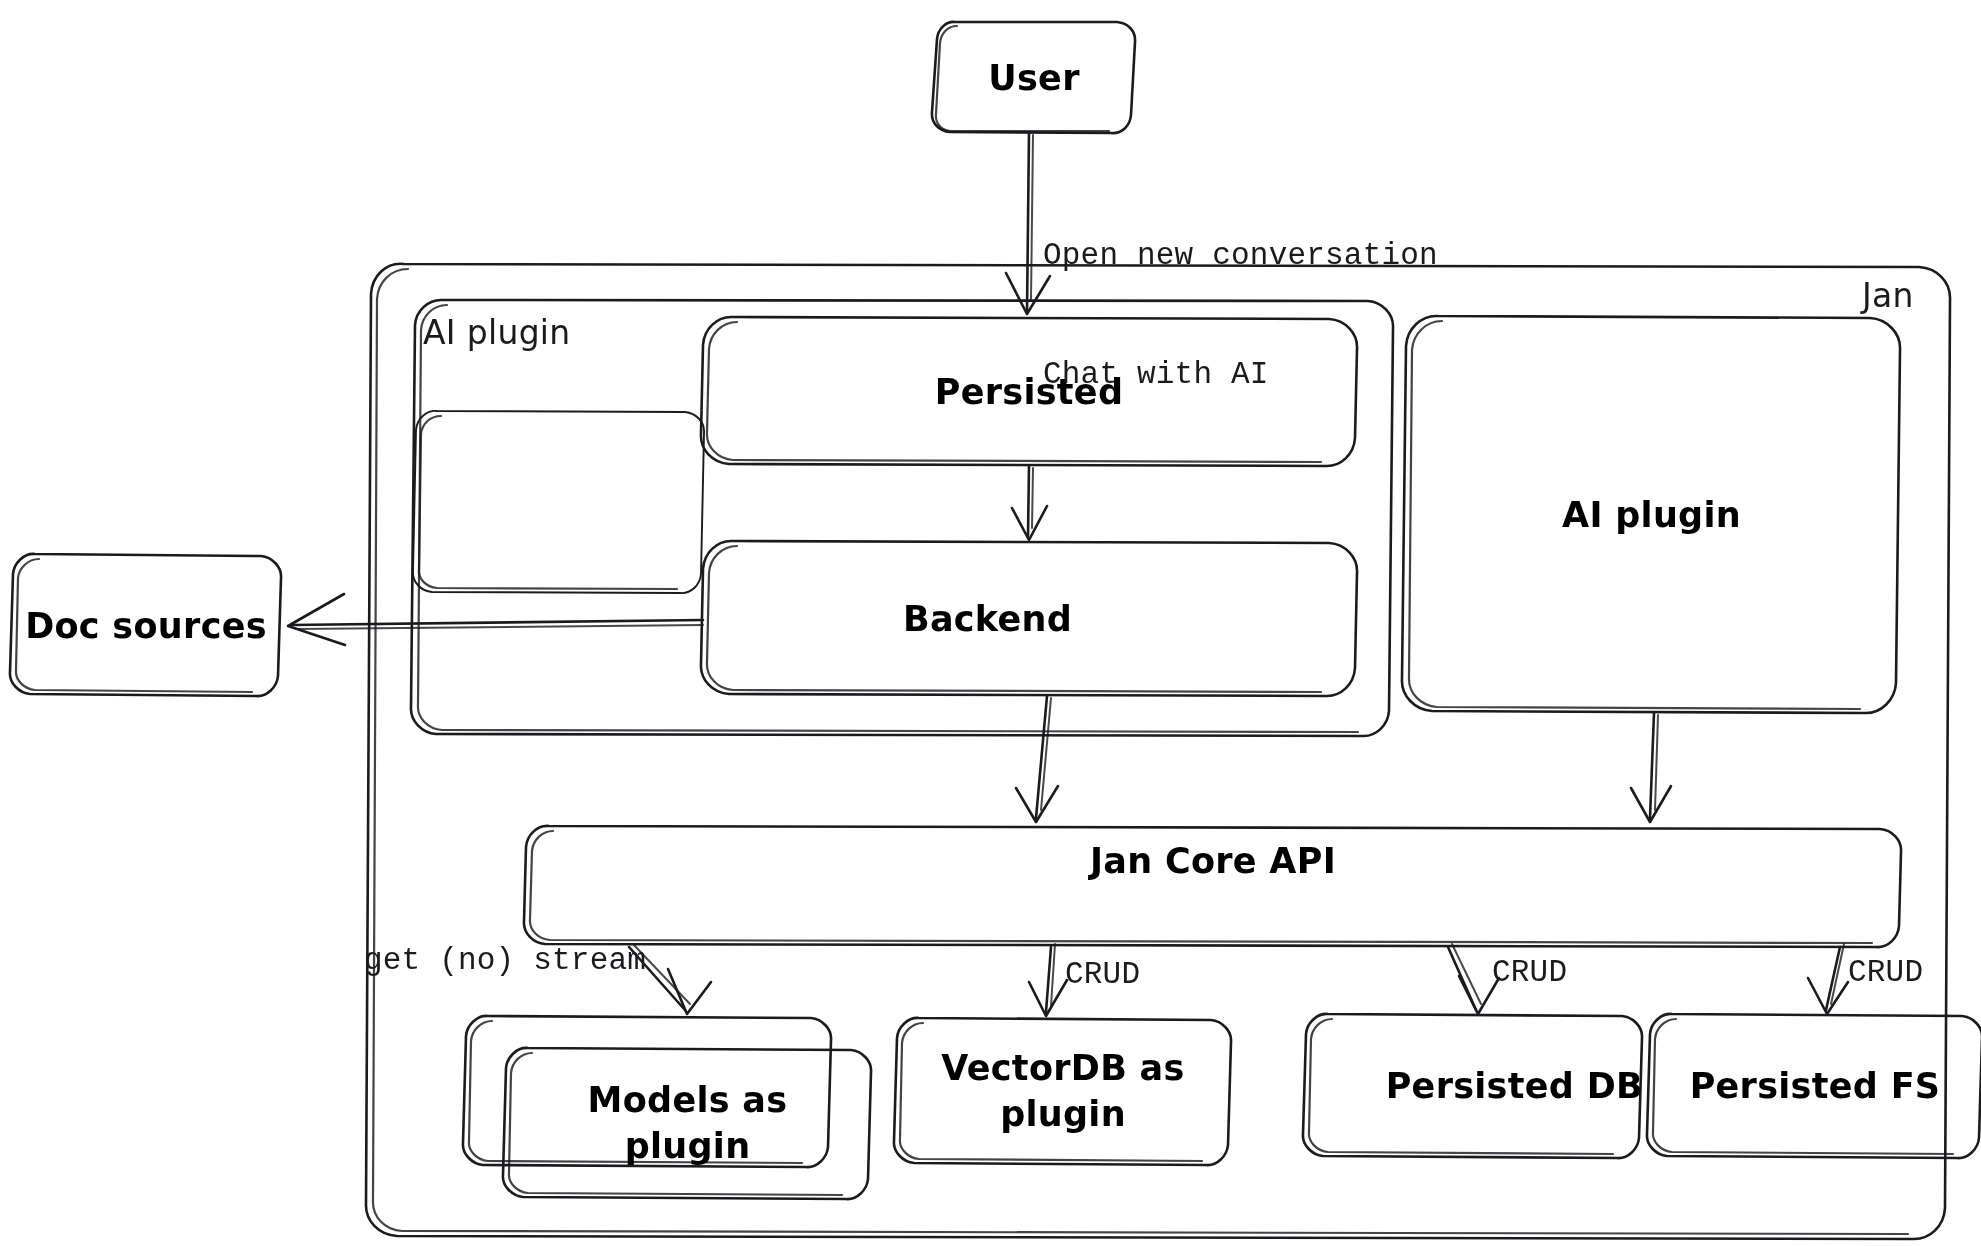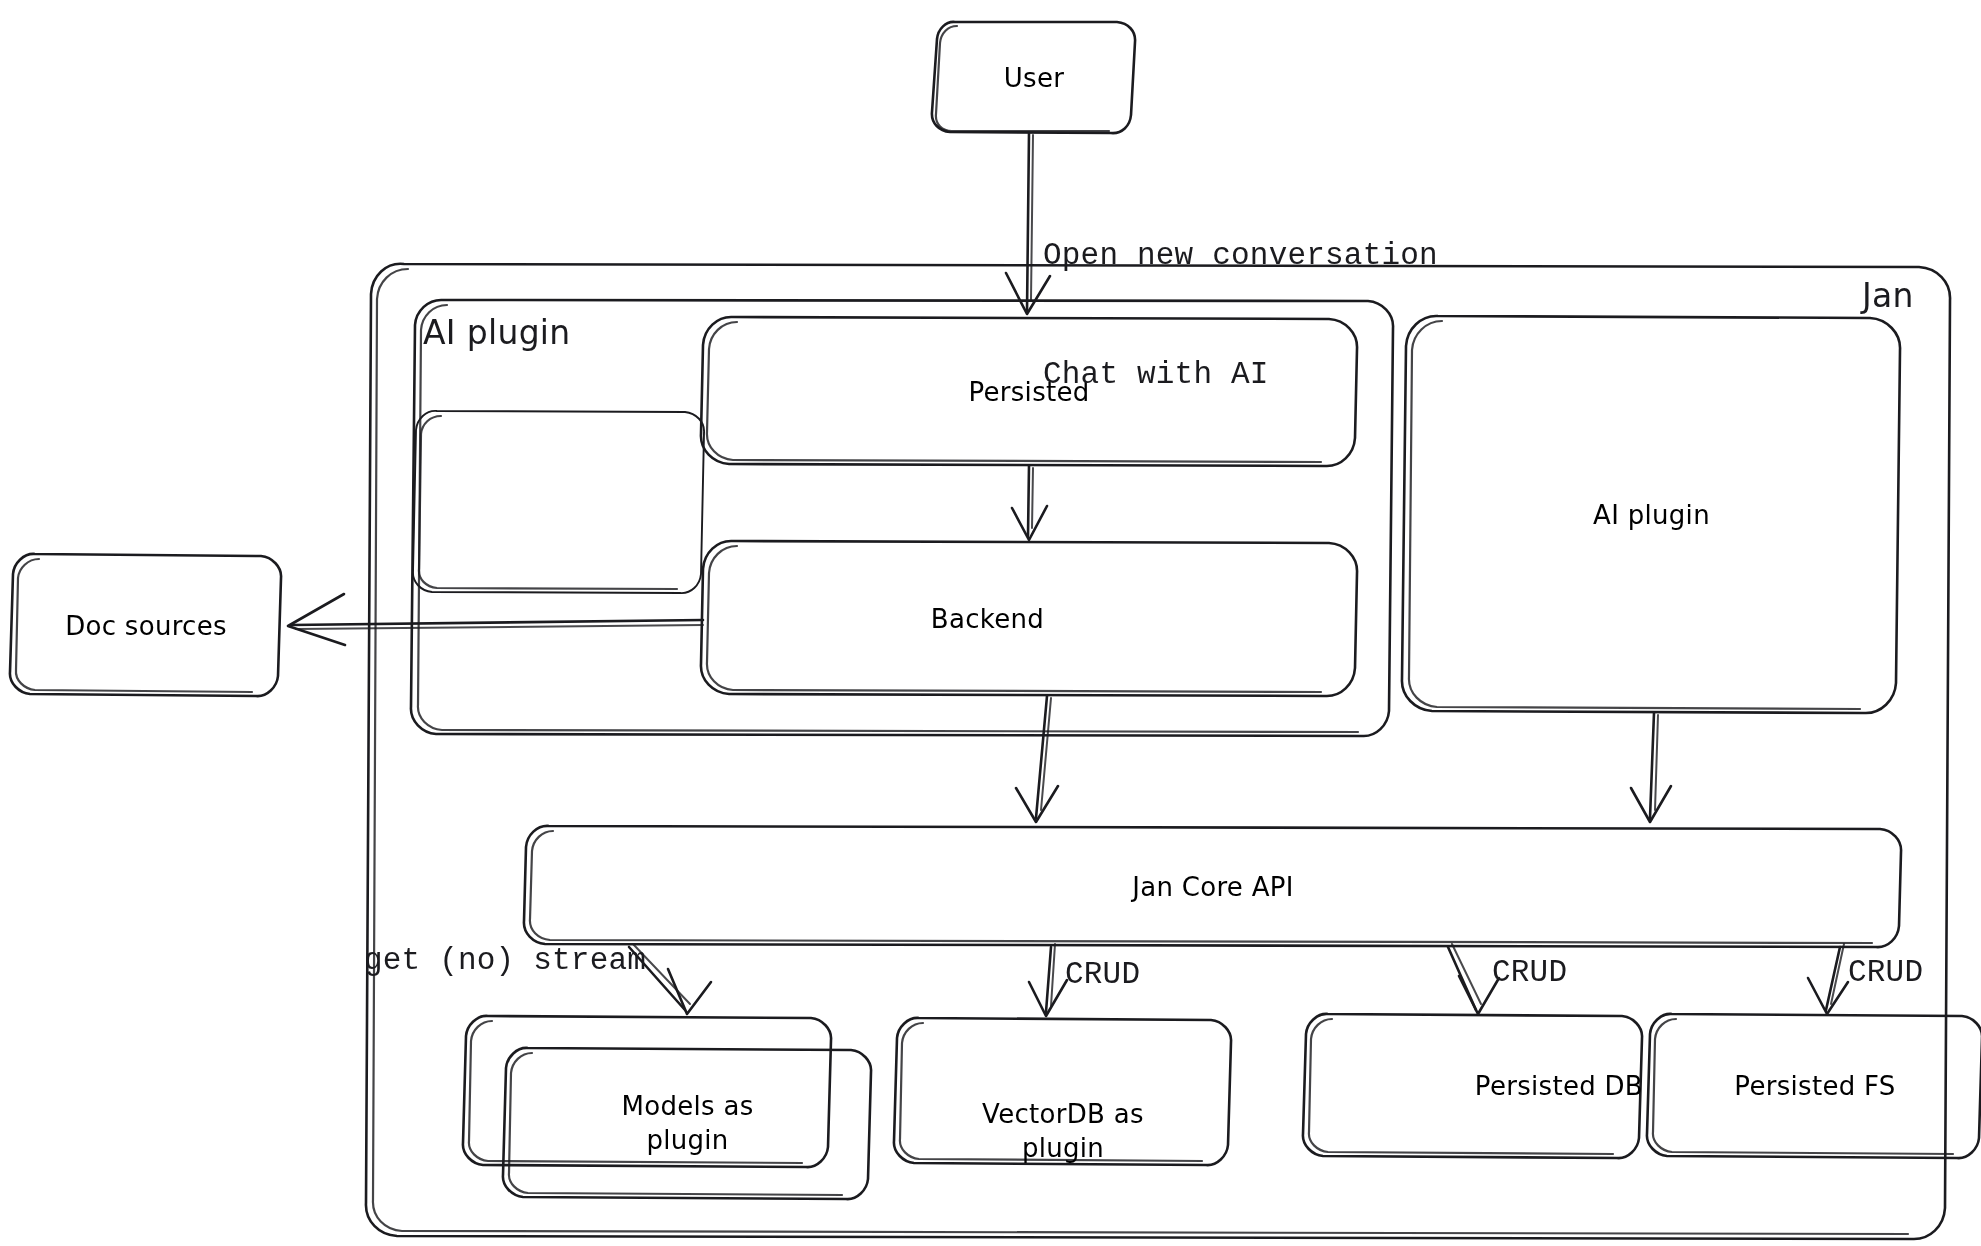--- a/index.html
+++ b/index.html
@@ -50,23 +50,24 @@
   }
   .lbl {
     position: absolute;
     color: #1b1b1f;
     font-family: "DejaVu Sans", sans-serif;
     white-space: pre;
     line-height: 1.28;
     user-select: none;
   }
   .node-label {
-    font-size: 26px;
+    font-size: 35px;
     text-align: center;
     letter-spacing: 0.3px;
+    font-weight: bold;
   }
   .node-label.two-line { line-height: 1.3; }
   .container-label {
     font-size: 33px;
     letter-spacing: 0.3px;
   }
   .edge-label {
     font-size: 31px;
     letter-spacing: 0.2px;
     font-family: Liberation Mono, monospace;
@@ -235,32 +236,32 @@
 
 
   <div class="centerbox" style="left:1402px; top:316px; width:499px; height:398px;">
     <span class="node-label">AI plugin</span>
   </div>
 
   <div class="centerbox" style="left:10px; top:554px; width:272px; height:143px;">
     <span class="node-label">Doc sources</span>
   </div>
 
-  <div class="centerbox" style="left:524px; top:826px; width:1378px; height:122px;">
+  <div class="centerbox" style="left:524px; top:800px; width:1378px; height:122px;">
     <span class="node-label">Jan Core API</span>
   </div>
 
   <div class="centerbox" style="left:503px; top:1047px; width:369px; height:153px;">
     <div class="node-label two-line">
       <div>Models as</div>
       <div>plugin</div>
     </div>
   </div>
 
-  <div class="centerbox" style="left:894px; top:1017px; width:338px; height:149px;align-items:flex-end;">
+  <div class="centerbox" style="left:894px; top:1017px; width:338px; height:149px;">
     <div class="node-label two-line">
       <div>VectorDB as</div>
       <div>plugin</div>
     </div>
   </div>
 
   <div class="centerbox" style="left:1303px; top:1013px; width:340px; height:145px;justify-content:flex-end;">
     <span class="node-label">Persisted DB</span>
   </div>
 

